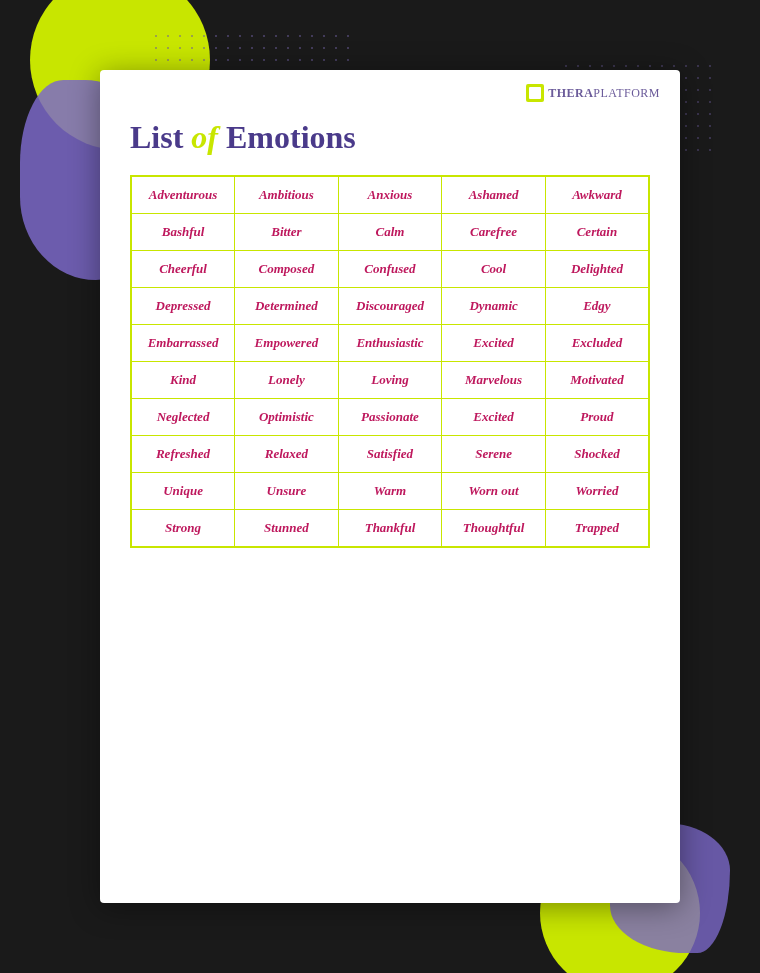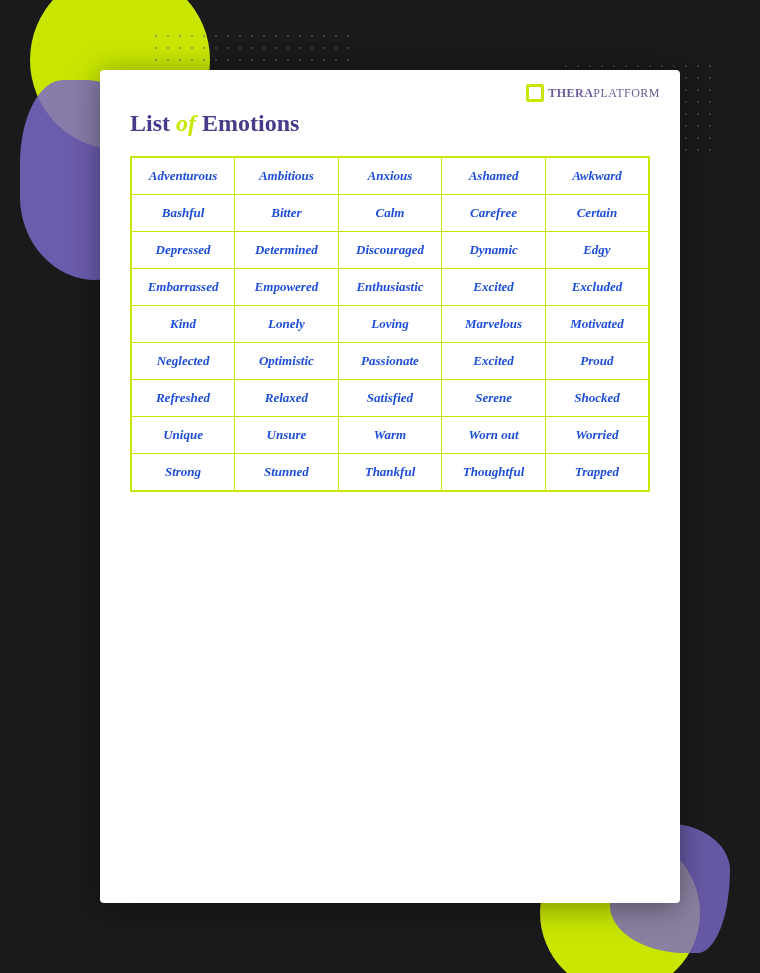--- a/index.html
+++ b/index.html
@@ -135,24 +135,24 @@
     }
 
     .logo-text span {
       color: #6b5b9a;
       font-weight: 900;
       text-transform: uppercase;
     }
 
     
     .title {
-      font-size: 24px;
+      font-size: 32px;
       font-weight: 900;
       margin-bottom: 20px;
-      margin-top: 10px;
+      margin-top: 20px;
       line-height: 1.1;
     }
 
     .title-of {
       color: #c8e600;
       font-style: italic;
     }
 
     
     .emotions-table {
@@ -160,21 +160,21 @@
       border-collapse: collapse;
       border: 2px solid #c8e600;
     }
 
     .emotions-table td {
       border: 1px solid #c8e600;
       padding: 10px 5px;
       text-align: center;
       font-size: 13px;
       font-weight: 700;
-      color: #1d4ed8;
+      color: #be185d;
       font-style: italic;
       width: 20%;
       margin-left: 32px;
     }
 
     .emotions-table tr {
       border-bottom: 1px solid #c8e600;
     }
   </style>
 </head>
@@ -210,20 +210,27 @@
           <td>Awkward</td>
         </tr>
         <tr>
           <td>Bashful</td>
           <td>Bitter</td>
           <td>Calm</td>
           <td>Carefree</td>
           <td>Certain</td>
         </tr>
         <tr>
+          <td>Cheerful</td>
+          <td>Composed</td>
+          <td>Confused</td>
+          <td>Cool</td>
+          <td>Delighted</td>
+        </tr>
+        <tr>
           <td>Depressed</td>
           <td>Determined</td>
           <td>Discouraged</td>
           <td>Dynamic</td>
           <td>Edgy</td>
         </tr>
         <tr>
           <td>Embarrassed</td>
           <td>Empowered</td>
           <td>Enthusiastic</td>

